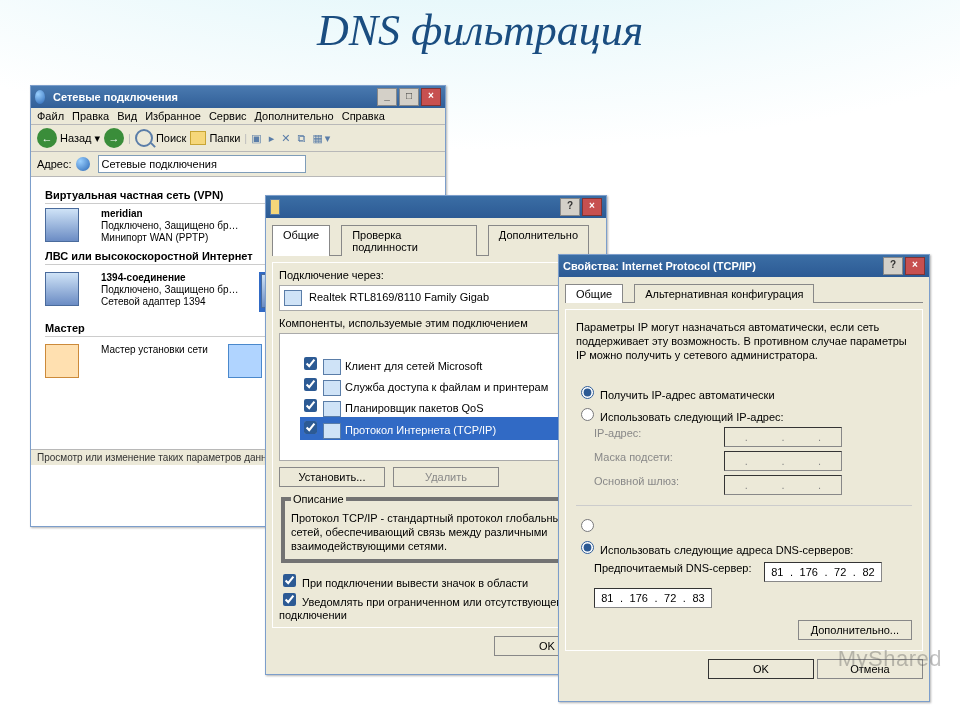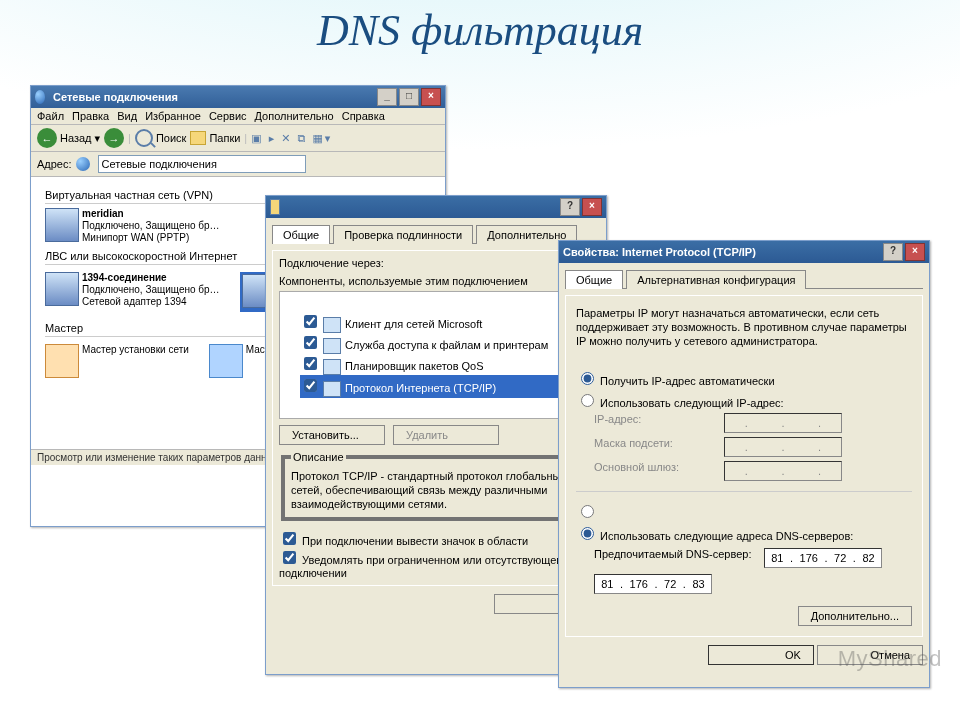--- a/index.html
+++ b/index.html
@@ -11,41 +11,41 @@
 
 .win{position:absolute;border:1px solid #7c9ecb;background:#ece9d8;box-shadow:1px 1px 2px rgba(0,0,0,.3)}
 .win .titlebar{display:flex;align-items:center;height:22px;background:linear-gradient(#3b6ea5,#2c5a94);color:#fff;font-weight:bold;font-size:11px;padding:0 4px}
 .win .titlebar .ticon{width:14px;height:14px;margin-right:4px;display:inline-flex;align-items:center;justify-content:center}
 .win .titlebar .spacer{flex:1}
 .xbtns{display:flex;gap:2px}
 .xbtn{width:18px;height:16px;background:#d4d0c8;border:1px solid #888;font-size:10px;line-height:14px;text-align:center;color:#333}
 .xbtn.cl{background:#c75050;color:#fff;border-color:#803333}
 .win .bodyg{background:#ece9d8;padding:6px}
 .tabstrip{display:flex;border-bottom:1px solid #888;margin-bottom:6px}
-.tab{padding:3px 10px;border:1px solid #888;border-bottom:none;background:#ece9d8;margin-right:3px;position:relative;top:1px}
+.tab{padding:3px 10px;border:1px solid #888;border-bottom:none;background:#ece9d8;margin-right:11px;position:relative;top:1px}
 .tab.active{background:#fff}
 .group{border:1px solid #aaa;padding:20px;background:#fff;margin:4px 0}
-.btn{background:#ece9d8;border:1px solid #888;padding:3px 12px;min-width:80px;display:inline-block}
+.btn{background:#ece9d8;border:1px solid #888;padding:3px 12px;min-width:80px;text-align:center;display:inline-block}
 .btn.dis{color:#888}
 .chk,.rad{accent-color:#2c5a94}
 .ipbox{width:110px;height:18px;background:#fff;border:1px inset #888;display:inline-flex;align-items:center;justify-content:space-around;font-size:11px;padding:0 3px}
 .ipbox.dis{background:#ece9d8;color:#888}
 .label{font-size:11px}
 
 
 .explorer{background:#fff;border:1px solid #7c9ecb}
 .explorer .titlebar{background:linear-gradient(#4a7ab0,#315f98)}
 .menubar{display:flex;gap:8px;padding:2px 6px;background:#ece9d8;border-bottom:1px solid #b8b8b8;font-size:11px}
 .toolbar{display:flex;align-items:center;gap:4px;padding:3px 6px;background:#ece9d8;border-bottom:1px solid #b8b8b8;font-size:11px}
 .tbtn{display:flex;align-items:center;gap:3px}
 .addr{display:flex;align-items:center;gap:4px;padding:3px 6px;background:#ece9d8;border-bottom:1px solid #b8b8b8}
 .addr input{flex:0 0 200px;height:16px;border:1px solid #7f9db9;background:#fff;font-size:11px;padding:0 3px}
 .pane{padding:6px 14px;background:#fff;min-height:260px}
-.section-hdr{font-weight:normal;font-size:11px;margin:6px 0 3px 0;border-bottom:1px solid #ccc;padding-bottom:2px}
-.item{display:flex;gap:3px;align-items:flex-start;margin:4px 0;max-width:220px}
+.section-hdr{font-weight:bold;font-size:11px;margin:6px 0 3px 0;border-bottom:1px solid #ccc;padding-bottom:2px}
+.item{display:flex;gap:22px;align-items:flex-start;margin:4px 0;max-width:220px}
 .item .nic{width:32px;height:32px;flex-shrink:0}
 .item .txt{font-size:10px;line-height:12px}
 .item .txt b{color:#000}
 .statusbar{background:#ece9d8;border-top:1px solid #b8b8b8;font-size:10px;padding:2px 6px;color:#333}
 
 .watermark{position:absolute;right:18px;bottom:48px;font-family:Arial,sans-serif;font-size:22px;color:rgba(80,80,80,.35);font-weight:300;pointer-events:none;letter-spacing:.5px}
 
 
 .ico-nic{background:linear-gradient(#cfe3f7,#6b8cc4);border:1px solid #4a6b9c}
 .ico-globe{width:14px;height:14px;border-radius:50%;background:radial-gradient(circle at 30% 30%,#9ad0ff,#2a67b5);margin-right:4px;display:inline-block}
@@ -148,20 +148,24 @@
     </div>
   </div>
   <div class="bodyg">
     <div class="tabstrip">
       <div class="tab active">Общие</div>
       <div class="tab">Проверка подлинности</div>
       <div class="tab">Дополнительно</div>
     </div>
     <div style="background:#ece9d8;padding:6px;border:1px solid #fff">
       <div class="label">Подключение через:</div>
+      <div class="group" style="padding:4px">
+        <span class="comp-ico"></span>
+        <span>Realtek RTL8169/8110 Family Gigab</span>
+      </div>
       <div class="label" style="margin-top:6px">Компоненты, используемые этим подключением</div>
       <div class="group" style="height:86px;overflow:hidden">
         <div><input type="checkbox" class="chk" checked="" style=""> <span class="comp-ico"></span><span>Клиент для сетей Microsoft</span></div>
         <div><input type="checkbox" class="chk" checked="" style=""> <span class="comp-ico"></span><span>Служба доступа к файлам и принтерам</span></div>
         <div><input type="checkbox" class="chk" checked="" style=""> <span class="comp-ico"></span><span>Планировщик пакетов QoS</span></div>
         <div style="background:#316ac5;color:#fff;padding:1px 0"><input type="checkbox" class="chk" checked="" style=""> <span class="comp-ico"></span><span>Протокол Интернета (TCP/IP)</span></div>
       </div>
       <div style="display:flex;gap:8px;margin:6px 0">
         <span class="btn">Установить...</span>
         <span class="btn dis">Удалить</span>
@@ -172,21 +176,21 @@
       </fieldset>
       <div style="margin-top:8px"><input type="checkbox" class="chk" checked="" style=""> <span class="label">При подключении вывести значок в области</span></div>
       <div><input type="checkbox" class="chk" checked="" style=""> <span class="label">Уведомлять при ограниченном или отсутствующем подключении</span></div>
     </div>
     <div style="text-align:right;margin-top:8px">
       <span class="btn">OK</span>
     </div>
   </div>
 </div>
 
-<div class="win" style="left:558px;top:240px;width:370px;height:446px">
+<div class="win" style="left:558px;top:254px;width:370px;height:446px">
   <div class="titlebar">
     <span>Свойства: Internet Protocol (TCP/IP)</span>
     <span class="spacer"></span>
     <div class="xbtns">
       <div class="xbtn">?</div>
       <div class="xbtn cl">×</div>
     </div>
   </div>
   <div class="bodyg">
     <div class="tabstrip">

